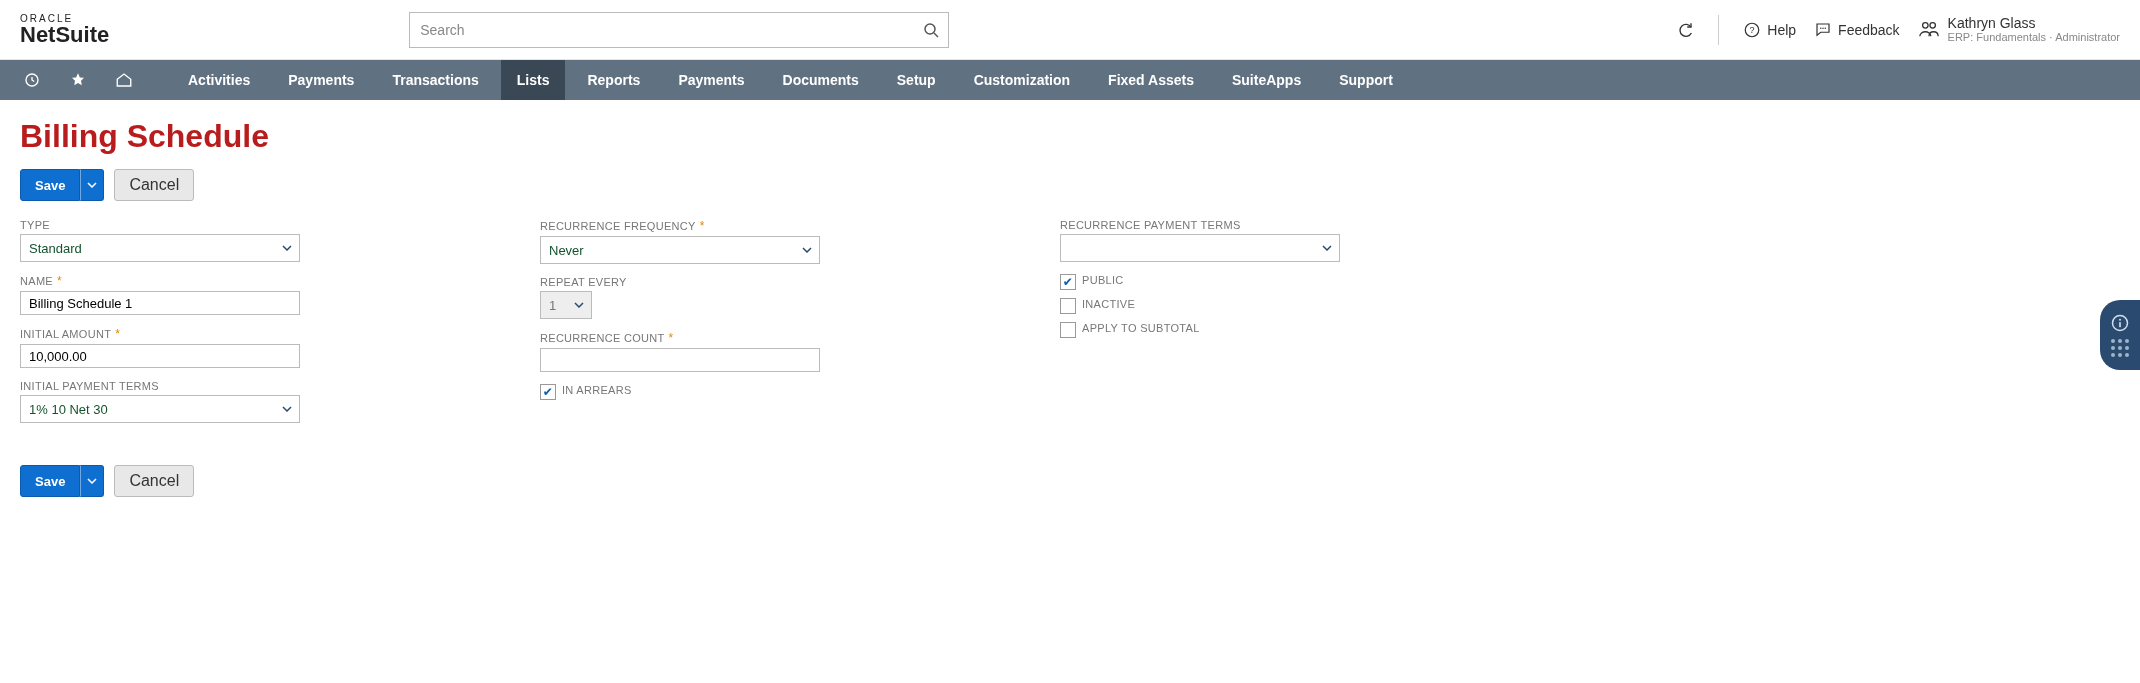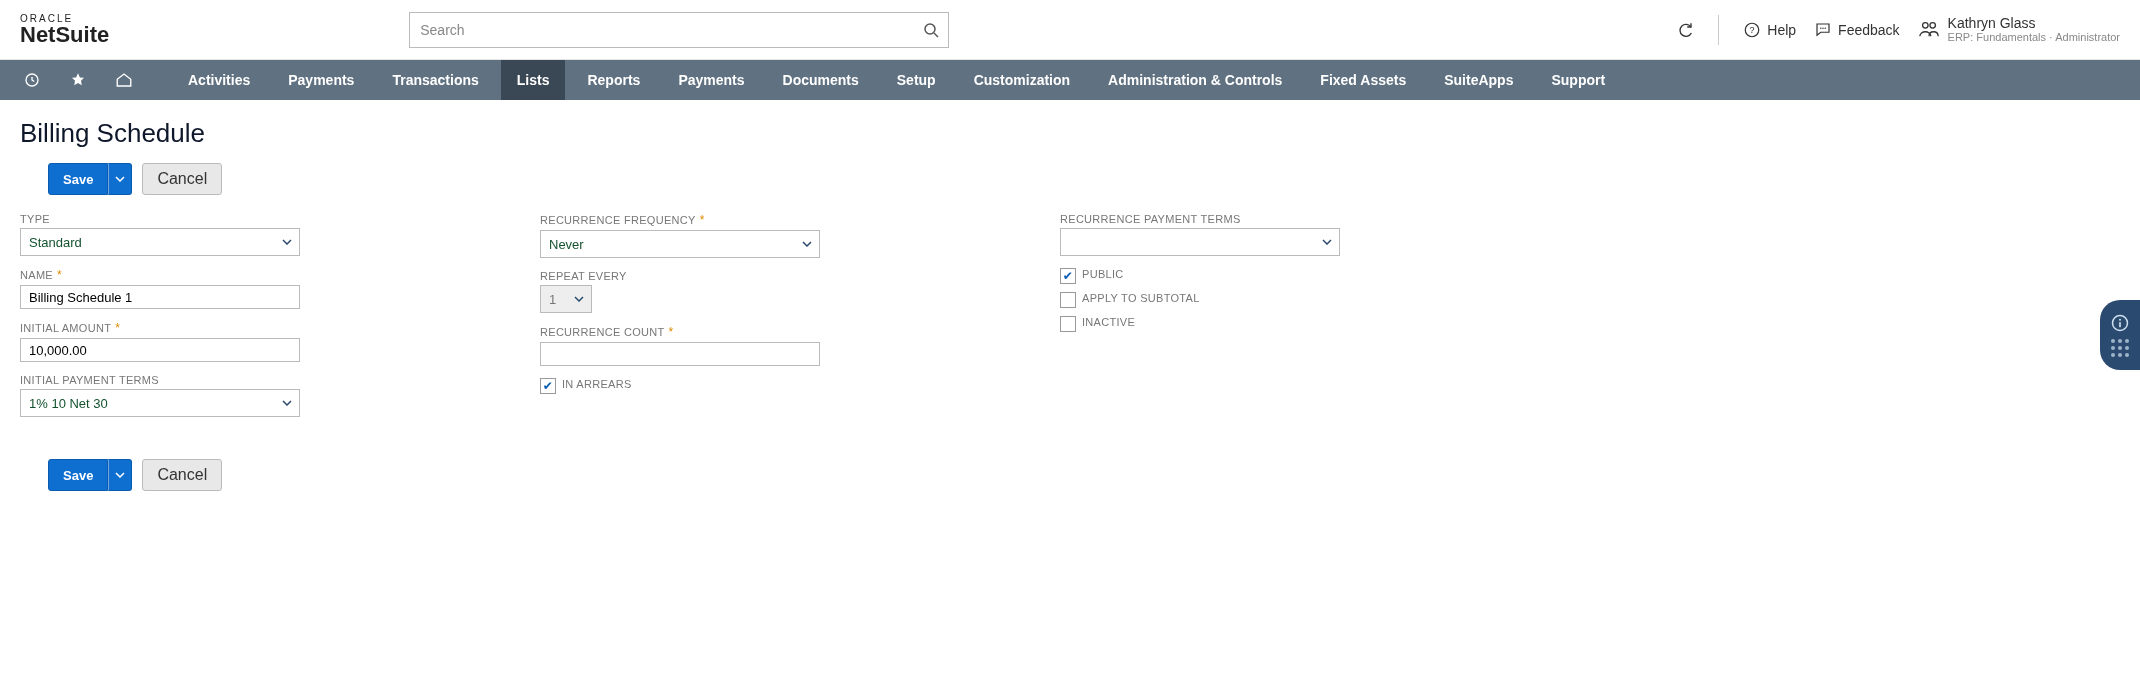--- a/index.html
+++ b/index.html
@@ -23,24 +23,24 @@
   .user-role { font-size:11px; color:#888; }
 
   
   .nav { background: #607181; display:flex; align-items:center; height:40px; padding: 0 12px; gap: 6px; }
   .nav-icon { width:40px; height:40px; display:flex; align-items:center; justify-content:center; color:#fff; cursor:pointer;}
   .nav-item { color:#fff; font-size:14px; font-weight:600; padding: 0 16px; height:40px; display:flex; align-items:center; cursor:pointer; }
   .nav-item.active { background:#3a4754; }
 
   
   .page { padding: 18px 20px; }
-  .page-title { font-size: 26px; color:#0f172a; font-weight:400; margin-bottom: 14px; }
+  .page-title { font-size: 32px; color:#b91c1c; font-weight:700; margin-bottom: 14px; }
   .action-row { display:flex; gap:10px; margin-bottom: 18px; }
   .btn-save-group { display:flex; }
-  .btn-save { background:#0f6fd1; color:#fff; border:1px solid #0a5bb0; padding:6px 14px; font-size:13px; font-weight:600; cursor:pointer; border-radius:3px 0 0 3px;margin-left:28px; }
+  .btn-save { background:#0f6fd1; color:#fff; border:1px solid #0a5bb0; padding:6px 14px; font-size:13px; font-weight:600; cursor:pointer; border-radius:3px 0 0 3px; }
   .btn-save-caret { background:#0f6fd1; border:1px solid #0a5bb0; border-left:1px solid rgba(255,255,255,0.4); width:24px; display:flex; align-items:center; justify-content:center; cursor:pointer; border-radius:0 3px 3px 0; }
   .btn-cancel { background:#e8e8e8; border:1px solid #bbb; padding:6px 14px; font-size:16px; cursor:pointer; border-radius:3px; color:#333;}
   
   .form-cols { display:flex; gap:0; }
   .col { width: 520px; }
   .col + .col { margin-left: 0; }
   .field { margin-bottom: 12px; }
   .field-label { font-size:11px; color:#777; text-transform:uppercase; letter-spacing:0.3px; margin-bottom:3px; display:flex; align-items:center; gap:4px;}
   .req { color:#e08b00; font-size:12px; }
   .select-wrap { position:relative; display:inline-block; }
@@ -147,21 +147,20 @@
   <div style="width:16px"></div>
   <div class="nav-item">Activities</div>
   <div class="nav-item">Payments</div>
   <div class="nav-item">Transactions</div>
   <div class="nav-item active">Lists</div>
   <div class="nav-item">Reports</div>
   <div class="nav-item">Payments</div>
   <div class="nav-item">Documents</div>
   <div class="nav-item">Setup</div>
   <div class="nav-item">Customization</div>
-  <div class="nav-item">Administration &amp; Controls</div>
   <div class="nav-item">Fixed Assets</div>
   <div class="nav-item">SuiteApps</div>
   <div class="nav-item">Support</div>
 </div>
 
 <div class="page">
   <div class="page-title">Billing Schedule</div>
 
   <div class="action-row">
     <div class="btn-save-group">
@@ -276,25 +275,25 @@
               </svg>
             </span>
         </div>
       </div>
       <div class="check-row">
         <span class="cb checked"></span>
         <span>PUBLIC</span>
       </div>
       <div class="check-row">
         <span class="cb"></span>
-        <span>APPLY TO SUBTOTAL</span>
+        <span>INACTIVE</span>
       </div>
       <div class="check-row">
         <span class="cb"></span>
-        <span>INACTIVE</span>
+        <span>APPLY TO SUBTOTAL</span>
       </div>
     </div>
   </div>
 
   <div class="action-row" style="margin-top:30px">
     <div class="btn-save-group">
       <button class="btn-save">Save</button>
       <button class="btn-save-caret">
         <span>
             <svg width="10" height="6" viewBox="0 0 10 6">

